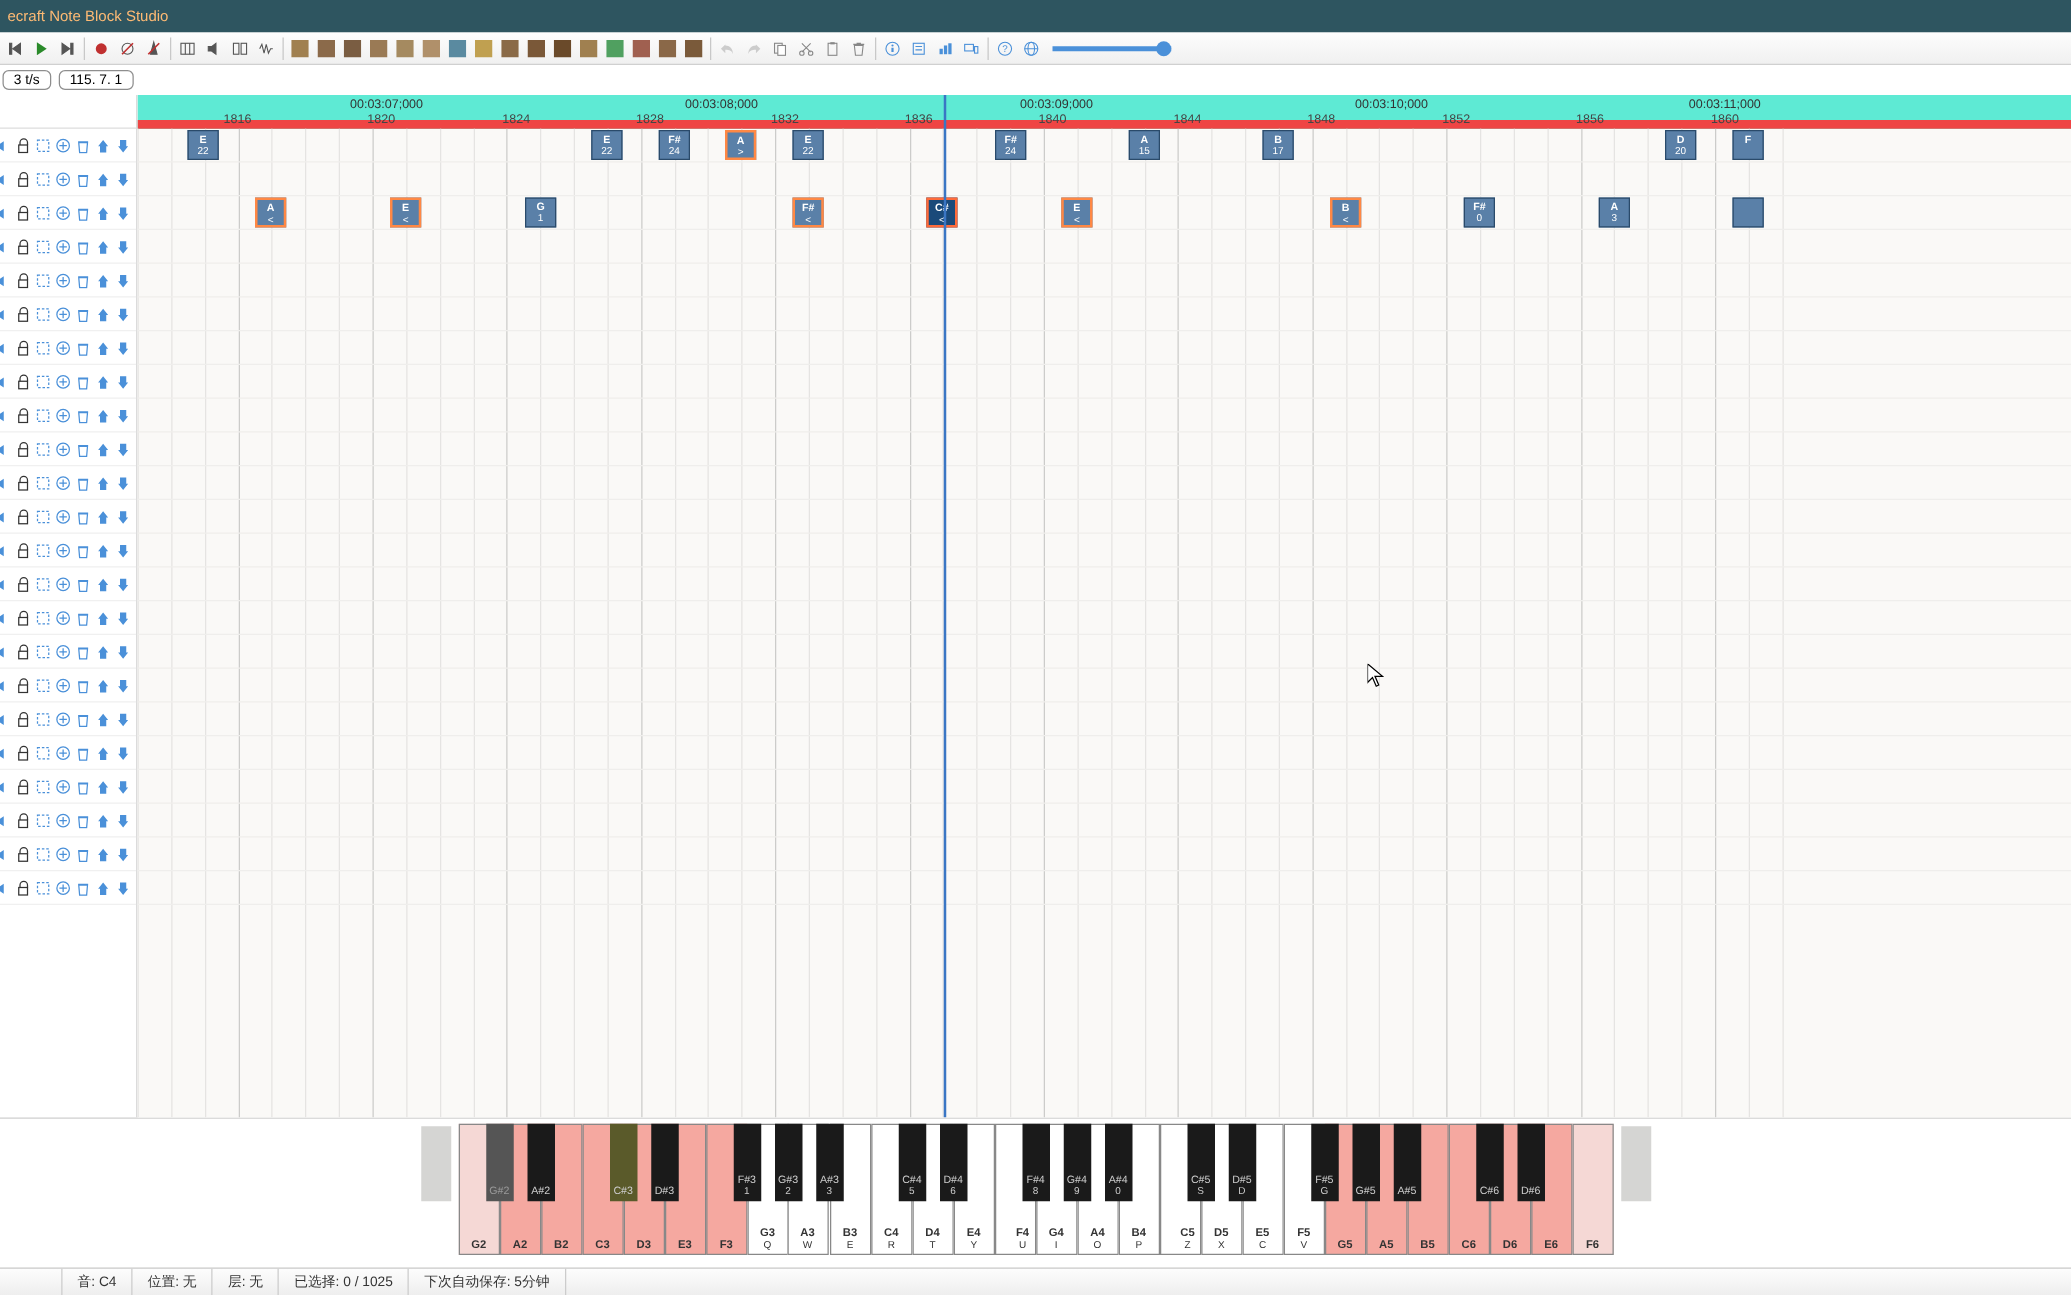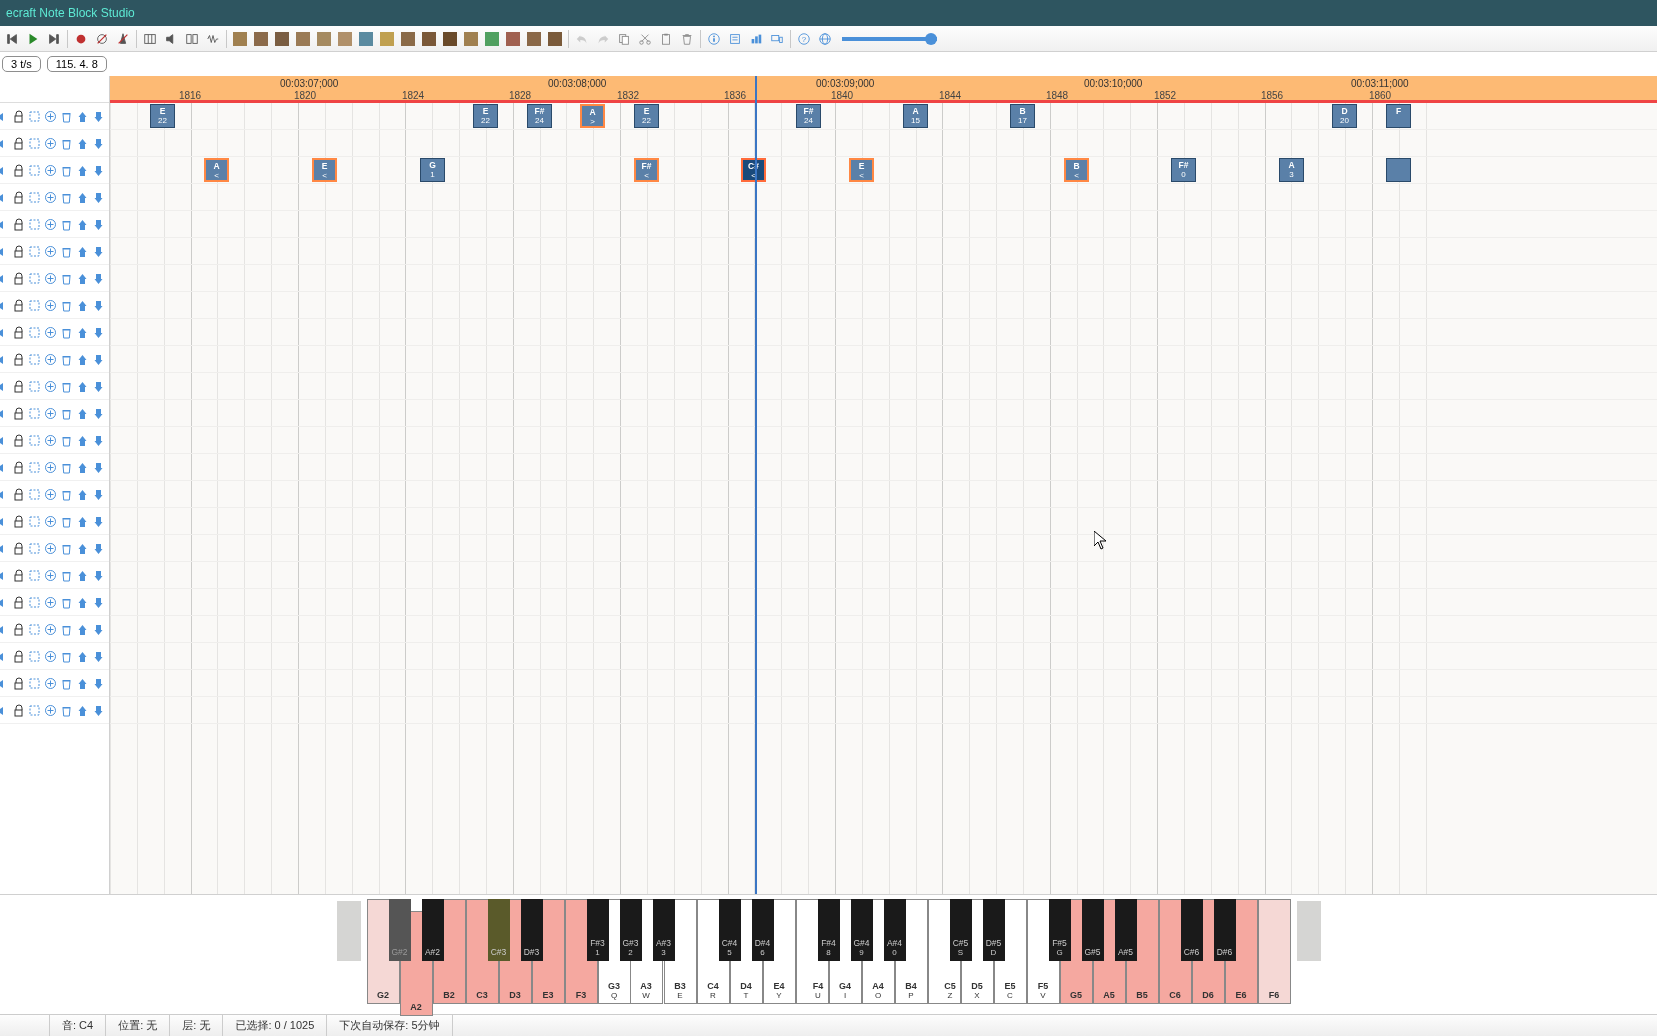--- a/index.html
+++ b/index.html
@@ -1,19 +1,19 @@
 <!DOCTYPE html>
 <html><head>
 <meta charset="utf-8">
 <style>
 * { margin: 0; padding: 0; box-sizing: border-box; font-family: "Segoe UI", Arial, sans-serif; }
 body { width: 1657px; height: 1036px; background: #f5f5f3; display: flex; flex-direction: column; overflow: hidden; }
 
 
-.title-bar { height: 26px; background: #2e5560; color: #5eead4; font-size: 12px; display: flex; align-items: center; padding-left: 6px; }
+.title-bar { height: 26px; background: #2e5560; color: #fdba74; font-size: 12px; display: flex; align-items: center; padding-left: 6px; }
 
 
 .toolbar { height: 26px; background: linear-gradient(#fdfdfd,#f0f0f0); border-bottom: 1px solid #d0d0d0; display: flex; align-items: center; gap: 1px; padding: 0 2px; }
 .tool-btn { width: 20px; height: 20px; display: flex; align-items: center; justify-content: center; border-radius: 2px; cursor: pointer; }
 .tool-sep { width: 1px; height: 18px; background: #c8c8c8; margin: 0 2px; }
 .tool-ico { fill: #555; stroke: #555; }
 .zoom-slider { width: 95px; height: 4px; background: #4a90d9; margin: 0 6px; position: relative; display: flex; align-items: center; }
 .zoom-slider .knob { width: 12px; height: 12px; border-radius: 50%; background: #4a90d9; position: absolute; right: 0; top: -4px; }
 
 
@@ -21,21 +21,21 @@
 .sub-box { border: 1px solid #8e8e8e; border-radius: 5px; padding: 1px 8px; font-size: 11px; background: #fff; }
 
 
 .timeline-area { flex: 1; display: flex; min-height: 0; }
 .layer-col { width: 110px; background: #fff; border-right: 1px solid #d0d0d0; overflow: hidden; }
 .layer-row { height: 27px; display: flex; align-items: center; justify-content: flex-end; gap: 3px; padding-right: 4px; border-bottom: 1px solid #f0f0f0; }
 .layer-ico { width: 14px; height: 14px; display: inline-flex; align-items: center; justify-content: center; }
 .layer-ico svg { width: 13px; height: 13px; }
 
 .timeline { flex: 1; position: relative; overflow: hidden; background: #faf9f7; }
-.ruler { height: 27px; background: #fdba74; position: relative; border-bottom: 3px solid #ef4444; }
+.ruler { height: 27px; background: #5eead4; position: relative; border-bottom: 7px solid #ef4444; }
 .time-label { position: absolute; font-size: 10px; color: #333; top: 2px; }
 .tick-label { position: absolute; font-size: 10px; color: #444; top: 14px; transform: translateX(-50%); }
 .grid { position: absolute; top: 27px; left: 0; right: 0; bottom: 0; }
 .vline { position: absolute; top: 0; bottom: 0; width: 1px; background: #e5e4e2; }
 .vline.major { background: #ccccca; }
 .playhead { position: absolute; top: 0; bottom: 0; width: 2px; background: #3a76c4; z-index: 5; }
 .playhead::before { content: ""; position: absolute; top: -27px; left: -5px; width: 0; height: 0; border-left: 6px solid transparent; border-right: 6px solid transparent; border-top: 10px solid #3a76c4; }
 .track-row { height: 27px; border-bottom: 1px solid #efeeec; position: relative; }
 .note-block { position: absolute; width: 25px; height: 24px; top: 1px; border: 1px solid #2a4a6a; background: #5a80a8; color: #fff; font-size: 8.5px; line-height: 10px; text-align: center; padding-top: 1px; cursor: pointer; }
 .note-block.sel { background: #1a4a7a; border: 2px solid #ff6b3a; }
@@ -289,21 +289,21 @@
         <line x1="2" y1="8" x2="14" y2="8" stroke="#4a90d9"></line>
       </svg>
     </div>
   <div class="zoom-slider">
       <div class="knob"></div>
     </div>
 </div>
 
 <div class="sub-bar">
   <div class="sub-box">3 t/s</div>
-  <div class="sub-box">115. 4. 8</div>
+  <div class="sub-box">115. 7. 1</div>
 </div>
 
 <div class="timeline-area">
   <div class="layer-col" id="layer-col">
       <div style="height: 27px; border-bottom: 1px solid rgb(221, 221, 221);"></div>
       <div class="layer-row">
         <span class="layer-ico">
           <svg viewBox="0 0 13 13">
             <path d="M2 5v4h2l3 2V3L4 5z" fill="#4a90d9"></path>
           </svg>
@@ -1409,21 +1409,21 @@
   </div>
 </div>
 
 <div class="piano-wrap">
   <div class="piano" id="piano" style="width: 984px;">
       <div class="side-blk" style="left: 0px;"></div>
       <div class="white-key red-dim" style="left: 30px;">
         <span class="k1">G2</span>
         <span class="k2"></span>
       </div>
-      <div class="white-key red" style="left: 63px; margin-top: 12px;">
+      <div class="white-key red" style="left: 63px;">
         <span class="k1">A2</span>
         <span class="k2"></span>
       </div>
       <div class="white-key red" style="left: 96px;">
         <span class="k1">B2</span>
         <span class="k2"></span>
       </div>
       <div class="white-key red" style="left: 129px;">
         <span class="k1">C3</span>
         <span class="k2"></span>

